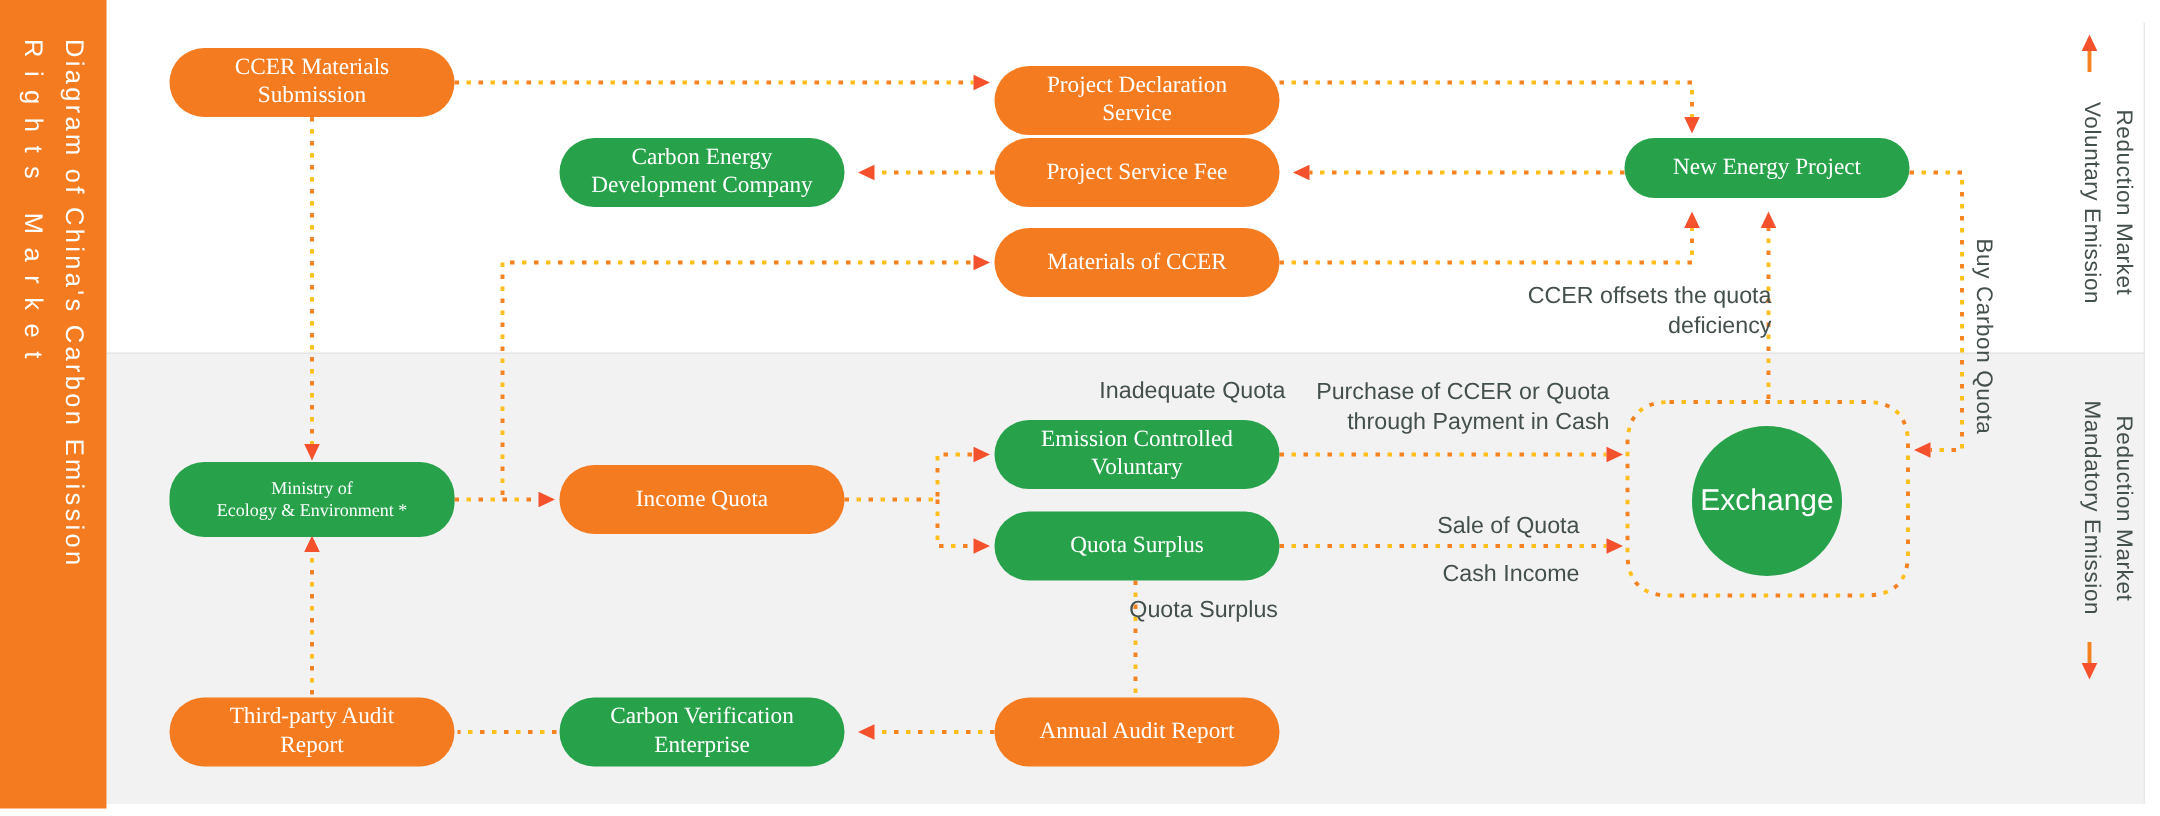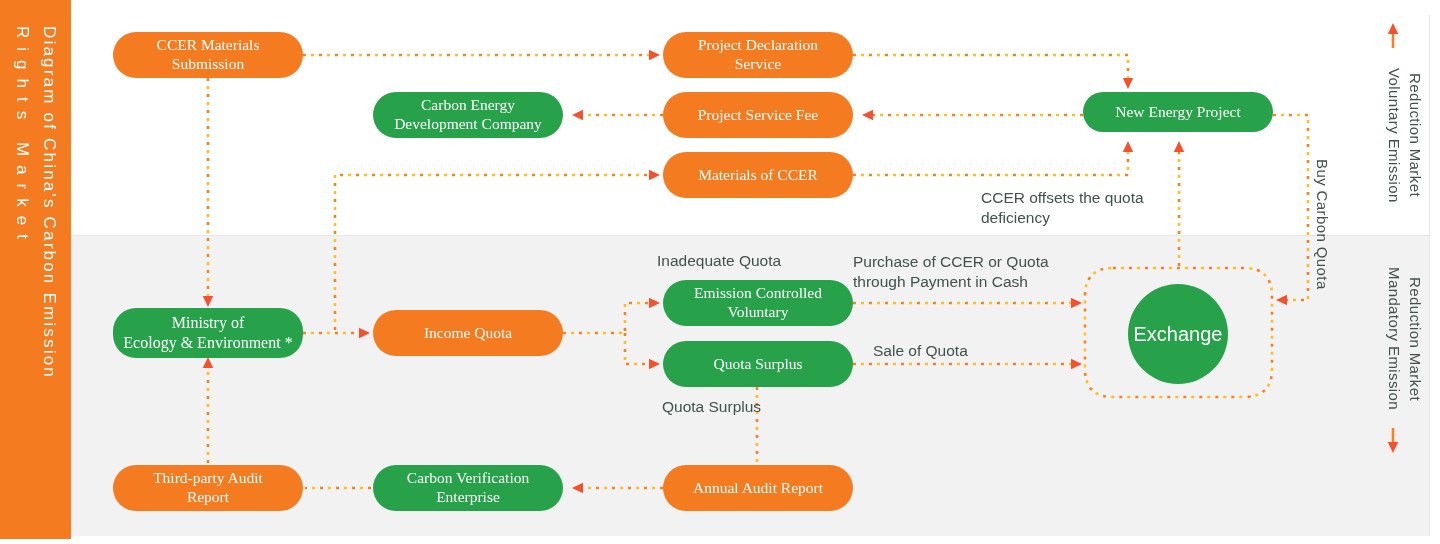--- a/index.html
+++ b/index.html
@@ -32,21 +32,21 @@
     text-align:center;color:#fff;font-size:15.5px;line-height:1.22;
     white-space:pre-line;border-radius:23px;font-family:Liberation Serif, serif;
   }
   .pill.orange{background:var(--orange)}
   .pill.green{background:var(--green)}
   .circle{
     position:absolute;display:flex;align-items:center;justify-content:center;
     border-radius:50%;background:var(--green);color:#fff;font-size:20px;
   }
   .note{
-    position:absolute;text-align:left;font-size:15.5px;line-height:1.3;
+    position:absolute;text-align:right;font-size:15.5px;line-height:1.3;
     color:var(--text);white-space:pre-line;
   }
   .vlabel{
     position:absolute;writing-mode:vertical-lr;text-align:center;font-size:15px;
     line-height:1.4;letter-spacing:0.4px;color:var(--text);white-space:pre-line;
   }
   .vlabel.single{writing-mode:vertical-rl}
 </style>
 </head>
 <body>
@@ -116,44 +116,45 @@
       <line x1="1393" y1="428" x2="1393" y2="442" stroke="#F58220" stroke-width="2.6"></line>
       <polygon points="1393,453 1387.8,442 1398.2,442" fill="#F4512C"></polygon>
     </svg>
 
   <div id="sidebar">
     <div class="vtitle"><span class="l1">Diagram of China's Carbon Emission</span><br><span class="l2">Rights Market</span></div>
   </div>
 
   <div class="pill orange" style="left:113px;top:32px;width:190px;height:46px">CCER Materials
 Submission</div>
-  <div class="pill orange" style="left:663px;top:32px;width:190px;height:46px">Project Declaration
+  <div class="pill orange" style="left:663px;top:44px;width:190px;height:46px">Project Declaration
 Service</div>
   <div class="pill green" style="left:373px;top:92px;width:190px;height:46px">Carbon Energy
 Development Company</div>
   <div class="pill orange" style="left:663px;top:92px;width:190px;height:46px">Project Service Fee</div>
   <div class="pill green" style="left:1083px;top:92px;width:190px;height:40px">New Energy Project</div>
   <div class="pill orange" style="left:663px;top:152px;width:190px;height:46px">Materials of CCER</div>
-  <div class="pill green" style="left:113px;top:308px;width:190px;height:50px;font-size:16px">Ministry of
+  <div class="pill green" style="left:113px;top:308px;width:190px;height:50px;font-size:12px">Ministry of
 Ecology &amp; Environment *</div>
   <div class="pill orange" style="left:373px;top:310px;width:190px;height:46px">Income Quota</div>
   <div class="pill green" style="left:663px;top:280px;width:190px;height:46px">Emission Controlled
 Voluntary</div>
   <div class="pill green" style="left:663px;top:341px;width:190px;height:46px">Quota Surplus</div>
   <div class="circle" style="left:1128px;top:284px;width:100px;height:100px">Exchange</div>
   <div class="pill orange" style="left:113px;top:465px;width:190px;height:46px">Third-party Audit
 Report</div>
   <div class="pill green" style="left:373px;top:465px;width:190px;height:46px">Carbon Verification
 Enterprise</div>
   <div class="pill orange" style="left:663px;top:465px;width:190px;height:46px">Annual Audit Report</div>
 
   <div class="note" style="left:657px;top:251px;width:200px">Inadequate Quota</div>
   <div class="note" style="left:853px;top:252px;width:220px">Purchase of CCER or Quota
 through Payment in Cash</div>
   <div class="note" style="left:873px;top:341px;width:180px">Sale of Quota</div>
+  <div class="note" style="left:873px;top:373px;width:180px">Cash Income</div>
   <div class="note" style="left:662px;top:397px;width:190px">Quota Surplus</div>
   <div class="note" style="left:981px;top:188px;width:200px">CCER offsets the quota
 deficiency</div>
 
   <div class="vlabel" style="left:1384px;top:60px;height:150px">Voluntary Emission
 Reduction Market</div>
   <div class="vlabel" style="left:1384px;top:260px;height:158px">Mandatory Emission
 Reduction Market</div>
   <div class="vlabel single" style="left:1312px;top:138px;height:172px">Buy Carbon Quota</div>
 

